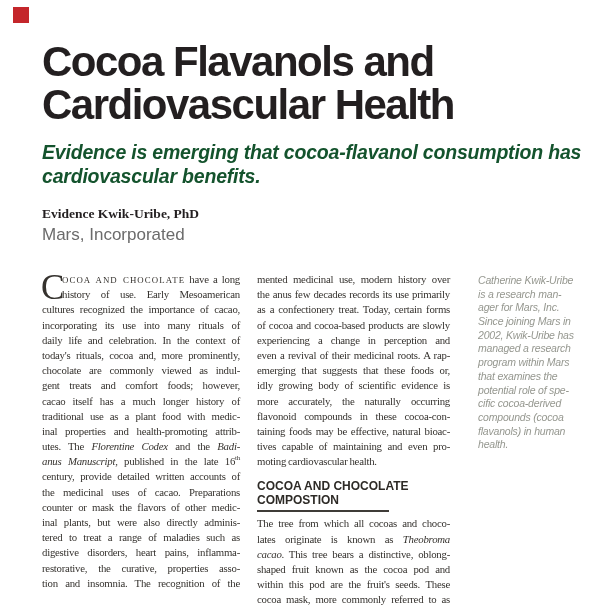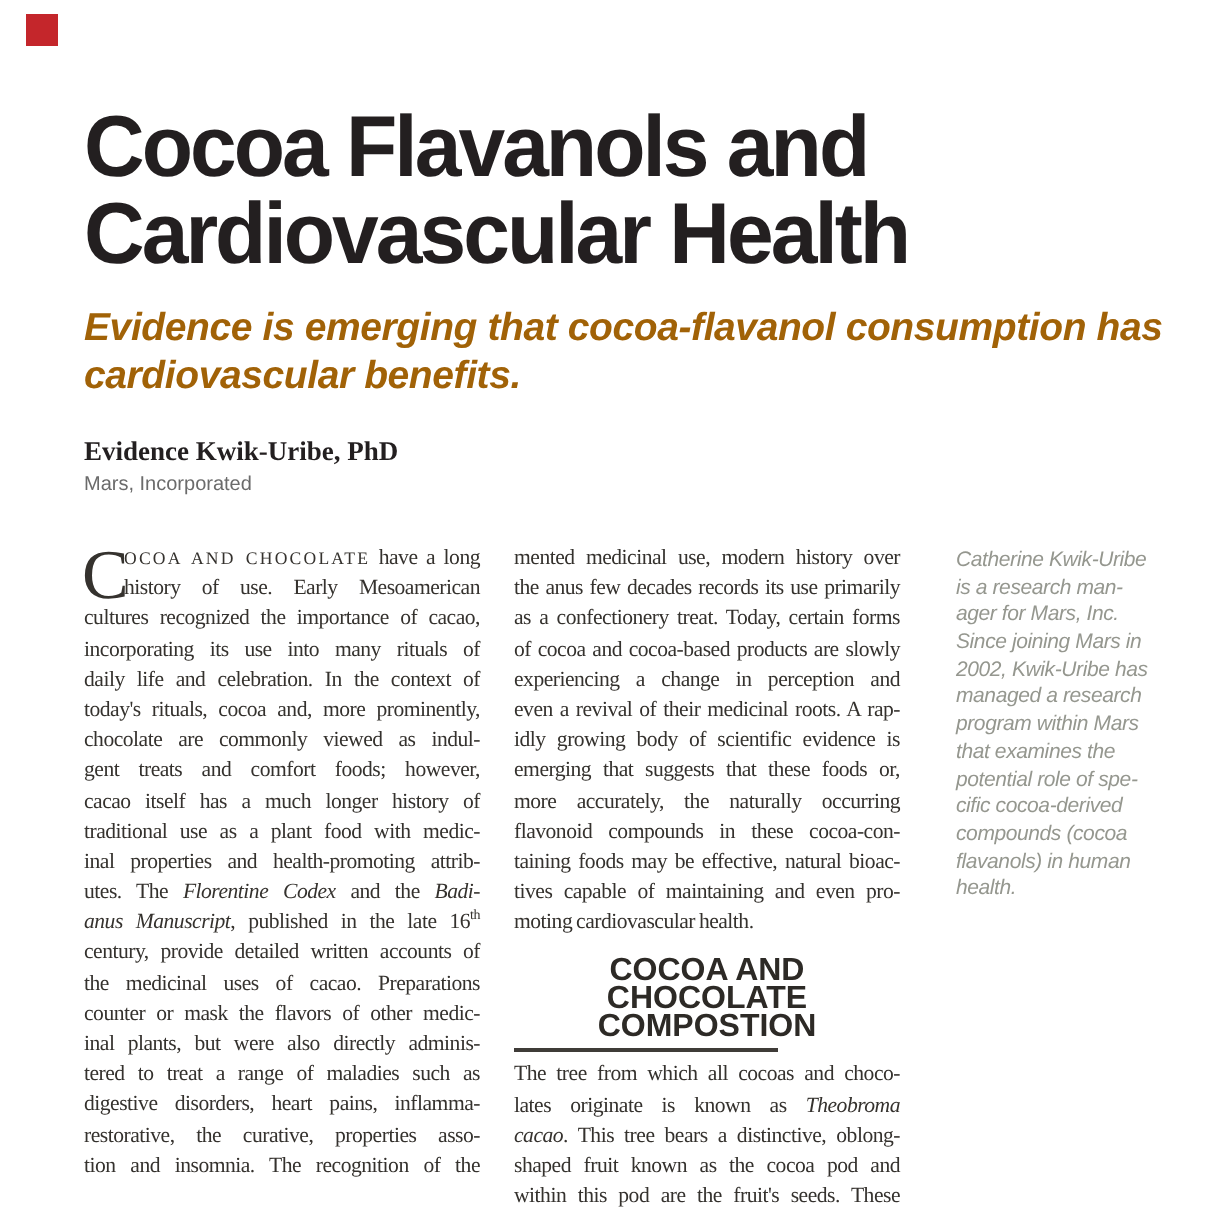--- a/index.html
+++ b/index.html
@@ -2,52 +2,52 @@
 <html><head>
 <meta charset="utf-8">
 <style>
   html,body{margin:0;padding:0;}
   body{
     width:608px;height:608px;overflow:hidden;position:relative;
     background:#ffffff;color:#35322e;
     font-family:"Liberation Serif", serif;
   }
   .red-mark{position:absolute;left:13px;top:7px;width:16px;height:16px;background:#c4262b;}
-  .header{position:absolute;left:42px;top:52px;width:540px;}
+  .header{position:absolute;left:42px;top:40px;width:540px;}
   .title{
     font-family:"Liberation Sans", sans-serif;font-weight:bold;
     font-size:42px;line-height:42px;letter-spacing:-1.5px;color:#231f20;
     transform:scaleY(1.03);transform-origin:left top;
   }
   .subtitle{
     margin-top:16px;font-family:"Liberation Sans", sans-serif;
     font-weight:bold;font-style:italic;font-size:19.5px;line-height:24px;
-    letter-spacing:-0.2px;color:#a16207;
+    letter-spacing:-0.2px;color:#14532d;
   }
   .author{margin-top:18px;font-family:"Liberation Serif", serif;font-weight:bold;font-size:13.5px;color:#231f20;}
-  .affil{margin-top:3px;font-family:"Liberation Sans", sans-serif;font-size:10px;color:#6b6b6b;}
+  .affil{margin-top:3px;font-family:"Liberation Sans", sans-serif;font-size:17px;color:#6b6b6b;}
 
   .col{position:absolute;top:272px;font-size:10.8px;line-height:15.2px;letter-spacing:-0.25px;word-spacing:-0.5px;color:#35322e;}
   .col1{left:42px;width:198px;}
   .col2{left:257px;width:193px;}
   .tline{text-align:justify;text-align-last:justify;height:15.2px;overflow:visible;white-space:nowrap0;}
   .tline.endline{text-align:center;text-align-last:left;}
   .tline.indent{padding-left:20px;}
   .firstline{padding-left:20px;text-align:justify;text-align-last:justify;height:15.2px;}
   .dropcap{
     position:absolute;left:-1px;top:1px;font-size:35px;line-height:30px;
     font-family:"Liberation Serif", serif;color:#35322e;
   }
   .smallcaps{font-size:8.8px;letter-spacing:1.1px;}
   sup{font-size:7px;vertical-align:super;line-height:0;}
   i{font-style:italic;}
 
   .sect-head{
     margin-top:10px;font-family:"Liberation Sans", sans-serif;font-weight:bold;
-    font-size:16px;line-height:14px;letter-spacing:0;color:#2d2a26;word-spacing:0;text-align:center;
+    font-size:12px;line-height:14px;letter-spacing:0;color:#2d2a26;word-spacing:0;
   }
   .sect-rule{width:132px;height:2px;background:#3f3c38;margin-top:3px;}
   .para2{margin-top:4px;}
 
   .sidebar{
     position:absolute;left:478px;top:274px;width:100px;
     font-family:"Liberation Sans", sans-serif;font-style:italic;
     font-size:10.5px;line-height:13.7px;letter-spacing:-0.2px;color:#95978f;
   }
   .sidebar .tline{text-align:right;text-align-last:left;height:13.7px;}
@@ -102,22 +102,22 @@
 </div>
 
 <div class="col col2">
   <div>
       <div class="tline">mented medicinal use, modern history over</div>
       <div class="tline">the anus few decades records its use primarily</div>
       <div class="tline">as a confectionery treat. Today, certain forms</div>
       <div class="tline">of cocoa and cocoa-based products are slowly</div>
       <div class="tline">experiencing a change in perception and</div>
       <div class="tline">even a revival of their medicinal roots. A rap-</div>
+      <div class="tline">emerging that suggests that these foods or,</div>
       <div class="tline">idly growing body of scientific evidence is</div>
-      <div class="tline">emerging that suggests that these foods or,</div>
       <div class="tline">more accurately, the naturally occurring</div>
       <div class="tline">flavonoid compounds in these cocoa-con-</div>
       <div class="tline">taining foods may be effective, natural bioac-</div>
       <div class="tline">tives capable of maintaining and even pro-</div>
       <div class="tline endline">moting cardiovascular health.</div>
     </div>
   <div class="sect-head">
     <div>COCOA AND CHOCOLATE</div>
     <div>COMPOSTION</div>
   </div>

